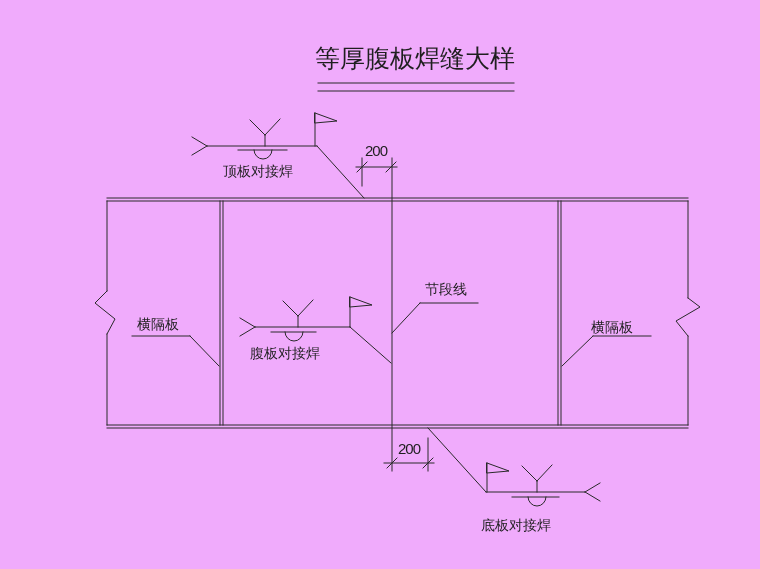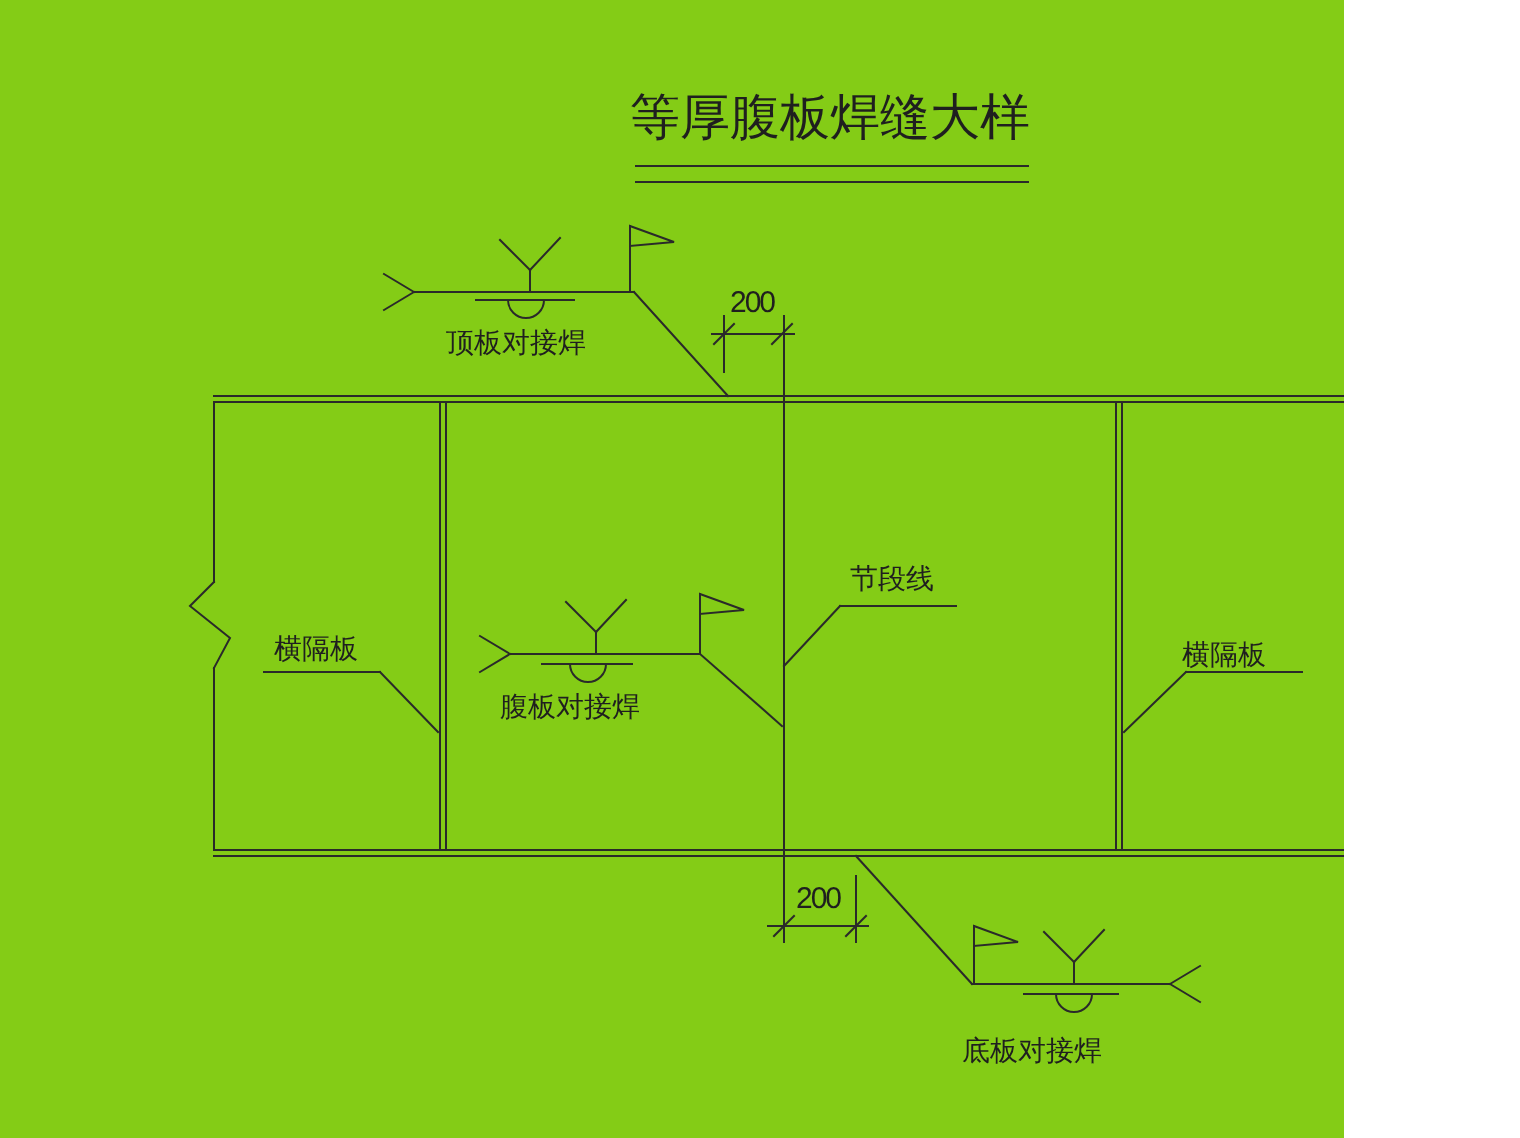--- a/index.html
+++ b/index.html
@@ -1,16 +1,16 @@
 <!DOCTYPE html>
 <html><head>
 <meta charset="utf-8">
 <style>
   html,body{margin:0;padding:0;background:#ffffff;}
-  .page{position:relative;width:672px;height:569px;background:#84cc16;overflow:hidden;}
+  .page{position:relative;width:760px;height:569px;background:#f0abfc;overflow:hidden;}
   svg{display:block;}
   svg text{font-family:"Liberation Sans", sans-serif;fill:#1f1f1f;text-anchor:middle;}
   .t-title{font-size:25px;letter-spacing:0px;}
   .t-label{font-size:14px;}
   .t-dim{font-size:15px;letter-spacing:-1px;}
   #linework line,#linework polyline,#linework polygon,#linework path{
     stroke:#2a2a2a;stroke-width:1;fill:none;stroke-linecap:square;
   }
 </style>
 </head>

